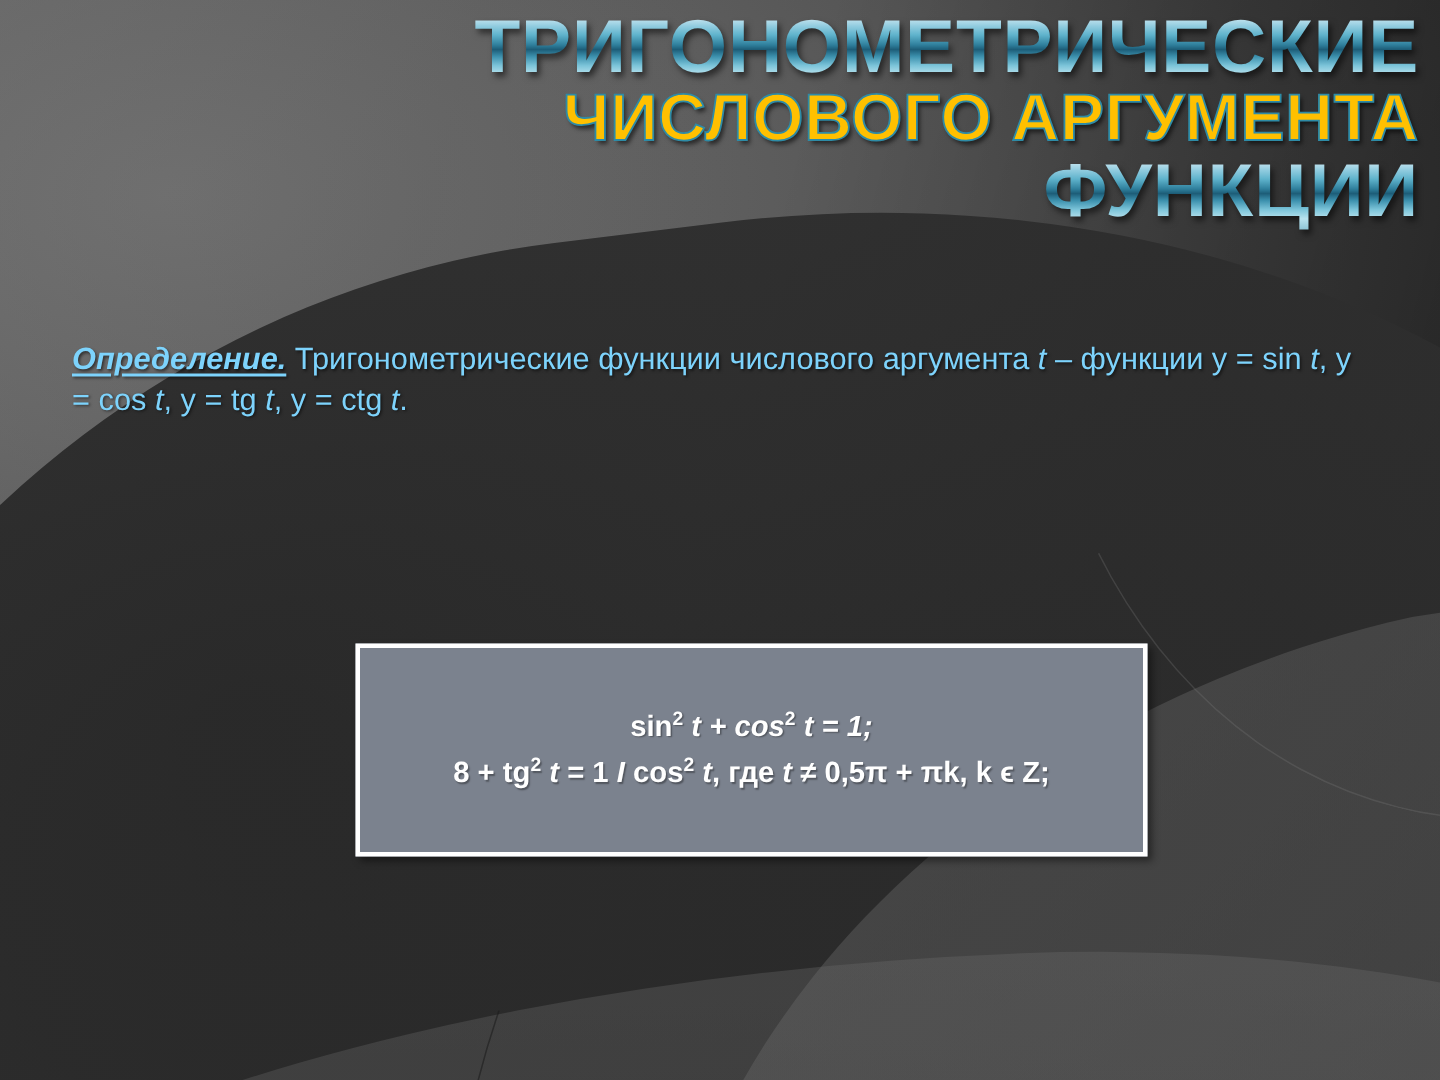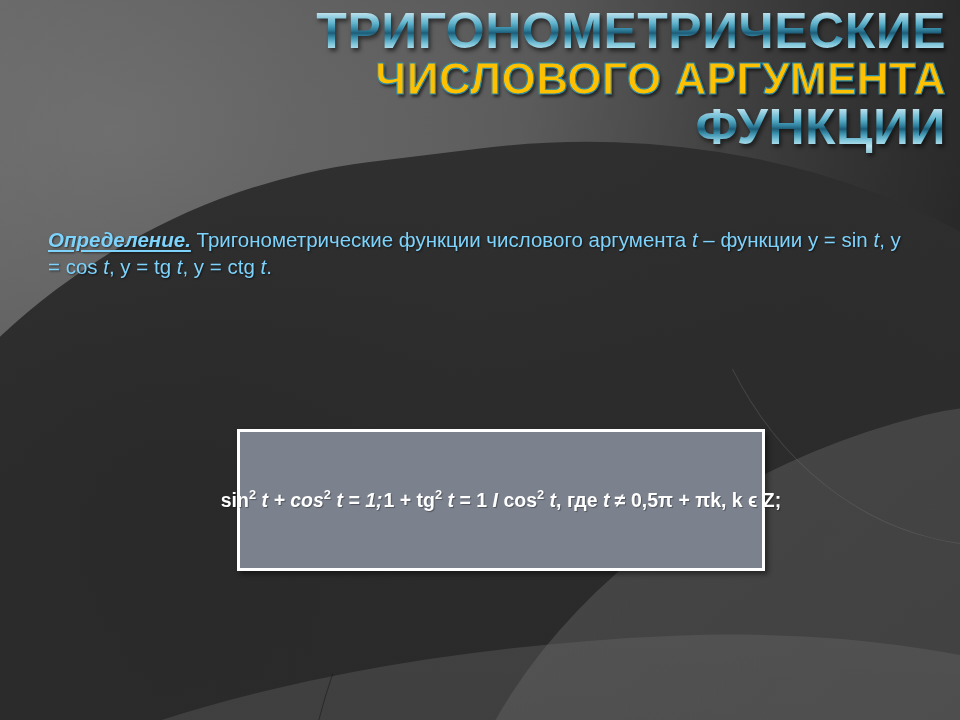--- a/index.html
+++ b/index.html
@@ -159,21 +159,21 @@
     position: absolute;
     left: 237px;
     top: 429px;
     width: 528px;
     height: 142px;
     box-sizing: border-box;
     background: #7b828e;
     border: 3px solid #ffffff;
     box-shadow: 3px 3px 5px rgba(0,0,0,0.45);
     display: flex;
-    flex-direction: row;
+    flex-direction: column;
     align-items: center;
     justify-content: center;
     gap: 1px;
     padding: 4px 6px;
   }
   .formula-line {
     color: #ffffff;
     font-weight: bold;
     font-size: 19.5px;
     line-height: 1.42;
@@ -205,19 +205,19 @@
     </div>
 
     <div class="body-text para-def"><span class="lead">Определение.</span><span> Тригонометрические функции числового аргумента </span><span class="it">t</span><span> – функции y = sin </span><span class="it">t</span><span>, y = cos </span><span class="it">t</span><span>, y = tg </span><span class="it">t</span><span>, y = ctg </span><span class="it">t</span><span>.</span></div>
 
 
     <div class="formula-box">
 
       <div class="formula-line"><span>sin</span><sup>2</sup><span class="it"> t + cos</span><sup>2</sup><span class="it"> t = 1;</span></div>
 
 
-      <div class="formula-line"><span>1 + tg</span><sup>2</sup><span> </span><span class="it">t</span><span> = 1 </span><span class="it">I</span><span> cos</span><sup>2</sup><span> </span><span class="it">t</span><span>, где </span><span class="it">t</span><span> ≠ 0,5π + πk, k ϵ Z;</span></div>
+      <div class="formula-line"><span>8 + tg</span><sup>2</sup><span> </span><span class="it">t</span><span> = 1 </span><span class="it">I</span><span> cos</span><sup>2</sup><span> </span><span class="it">t</span><span>, где </span><span class="it">t</span><span> ≠ 0,5π + πk, k ϵ Z;</span></div>
 
 
     </div>
 
   </div>
 </div>
 
 </body></html>

